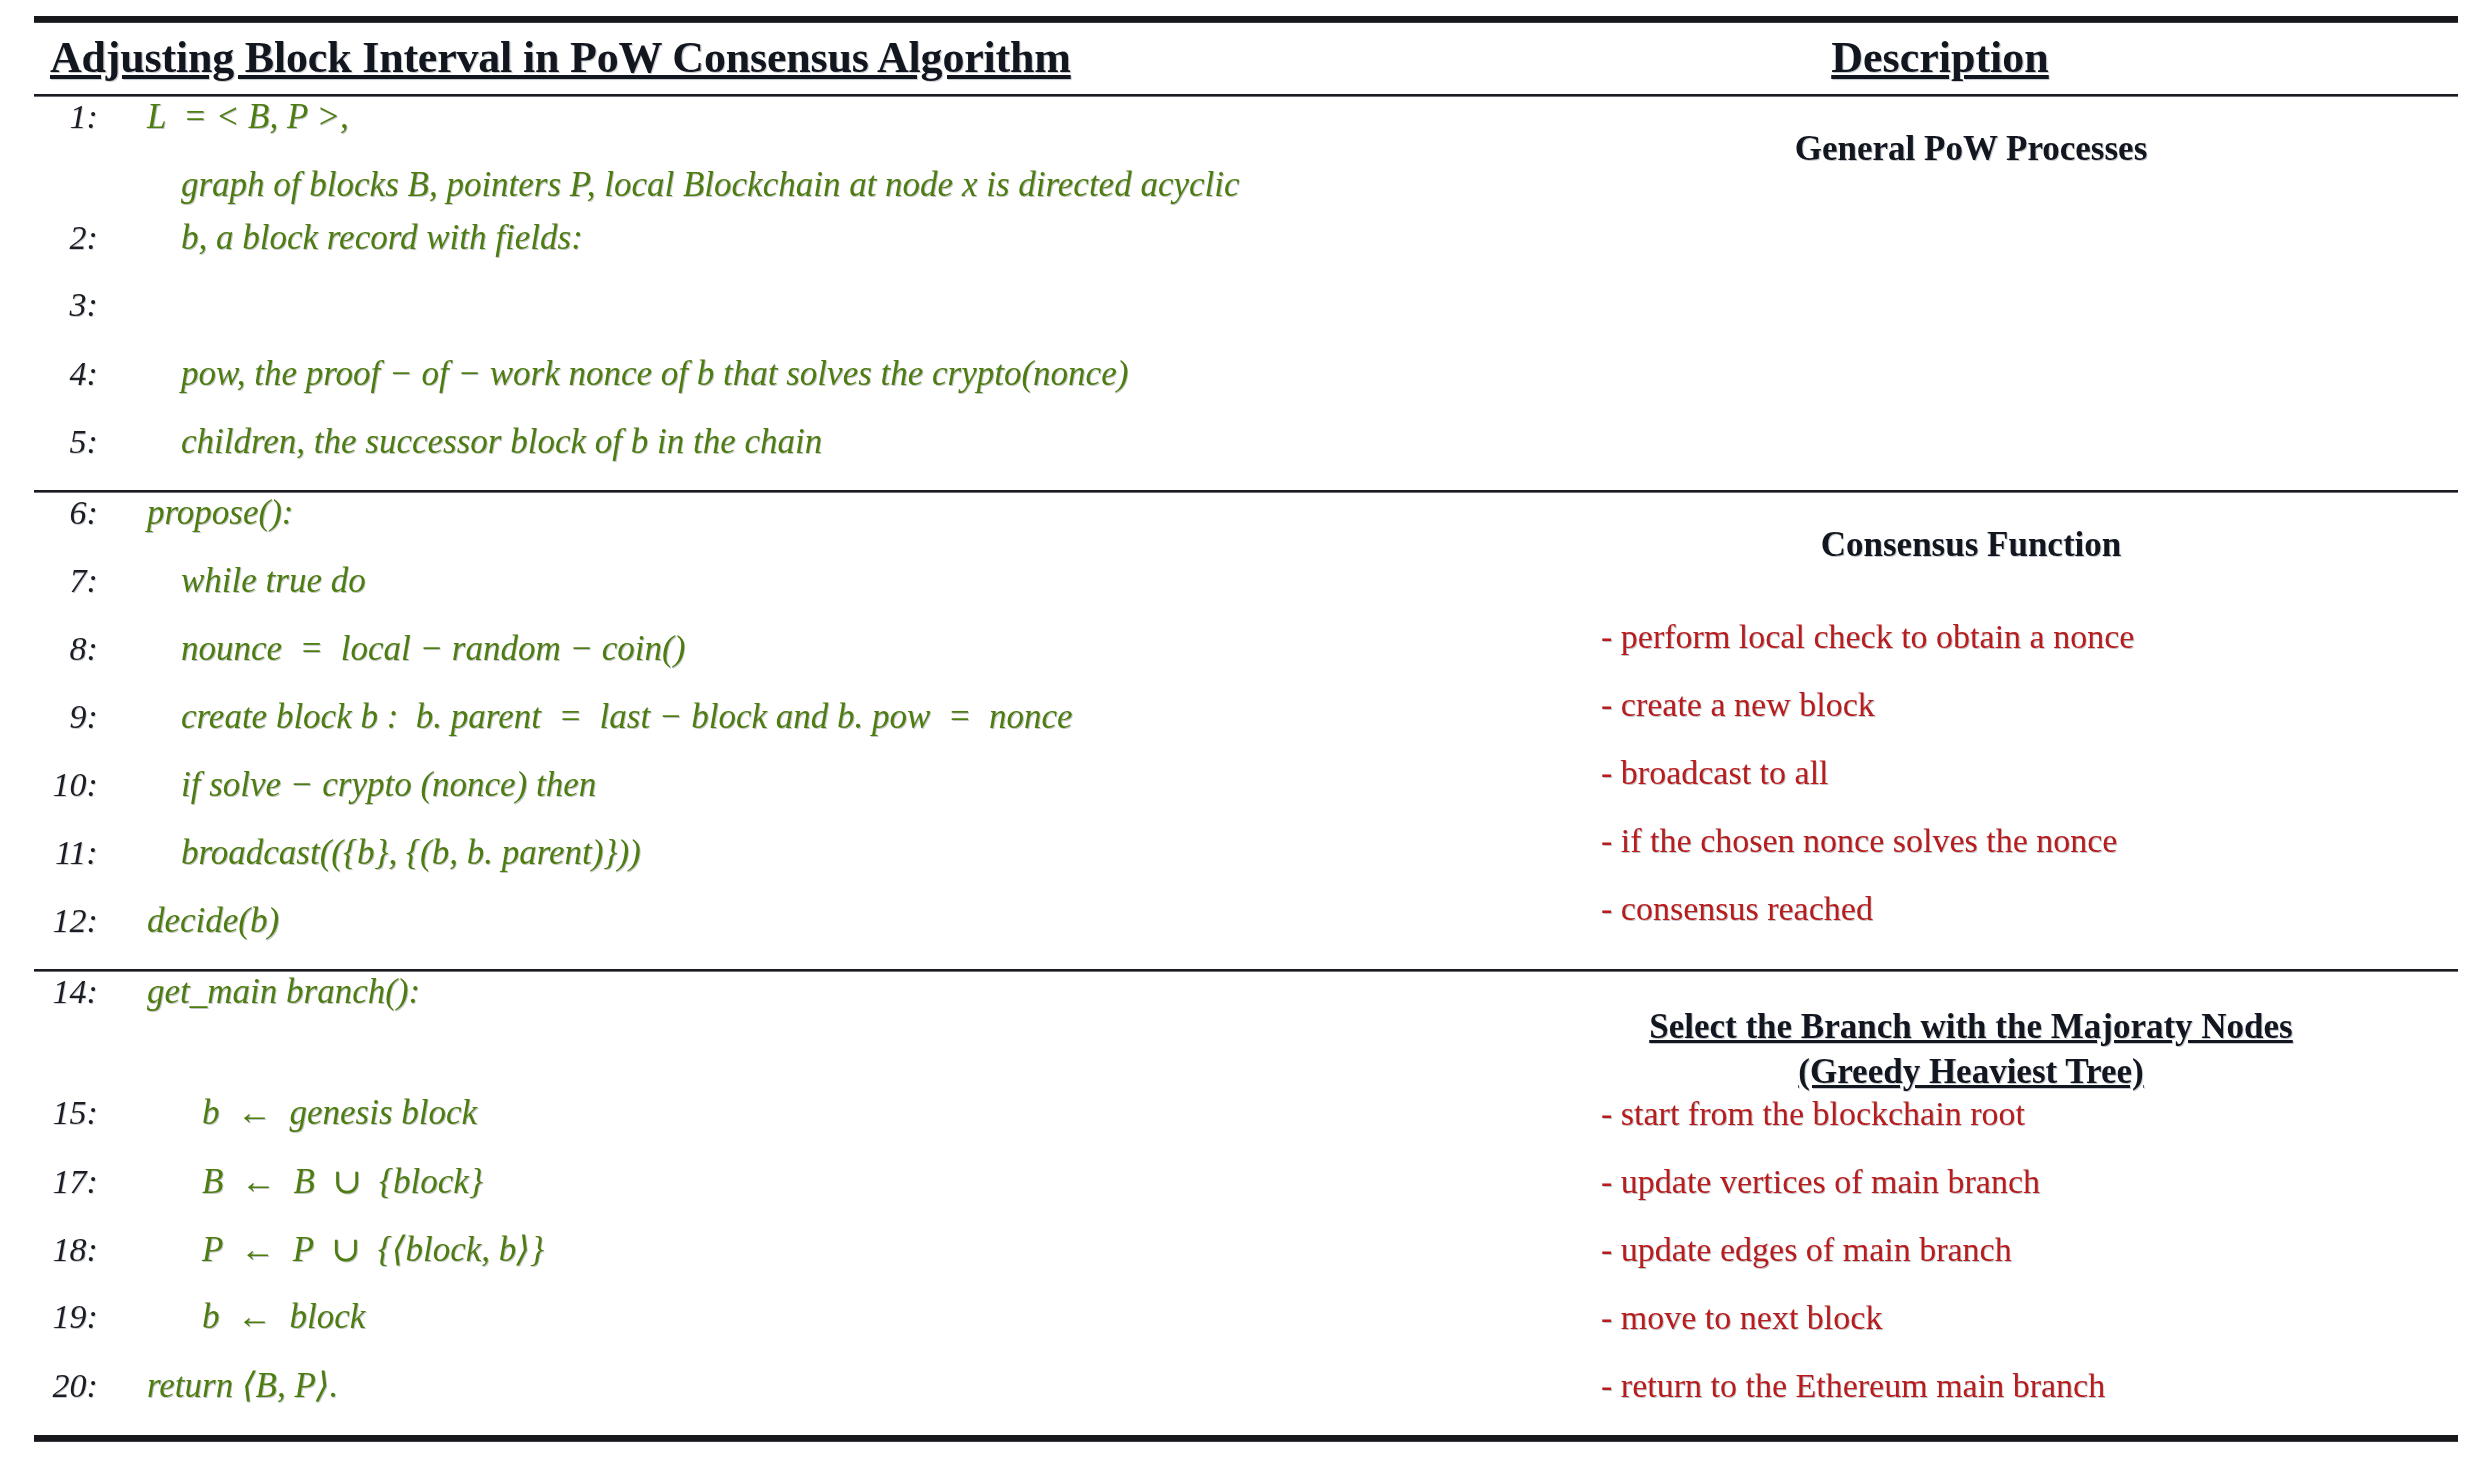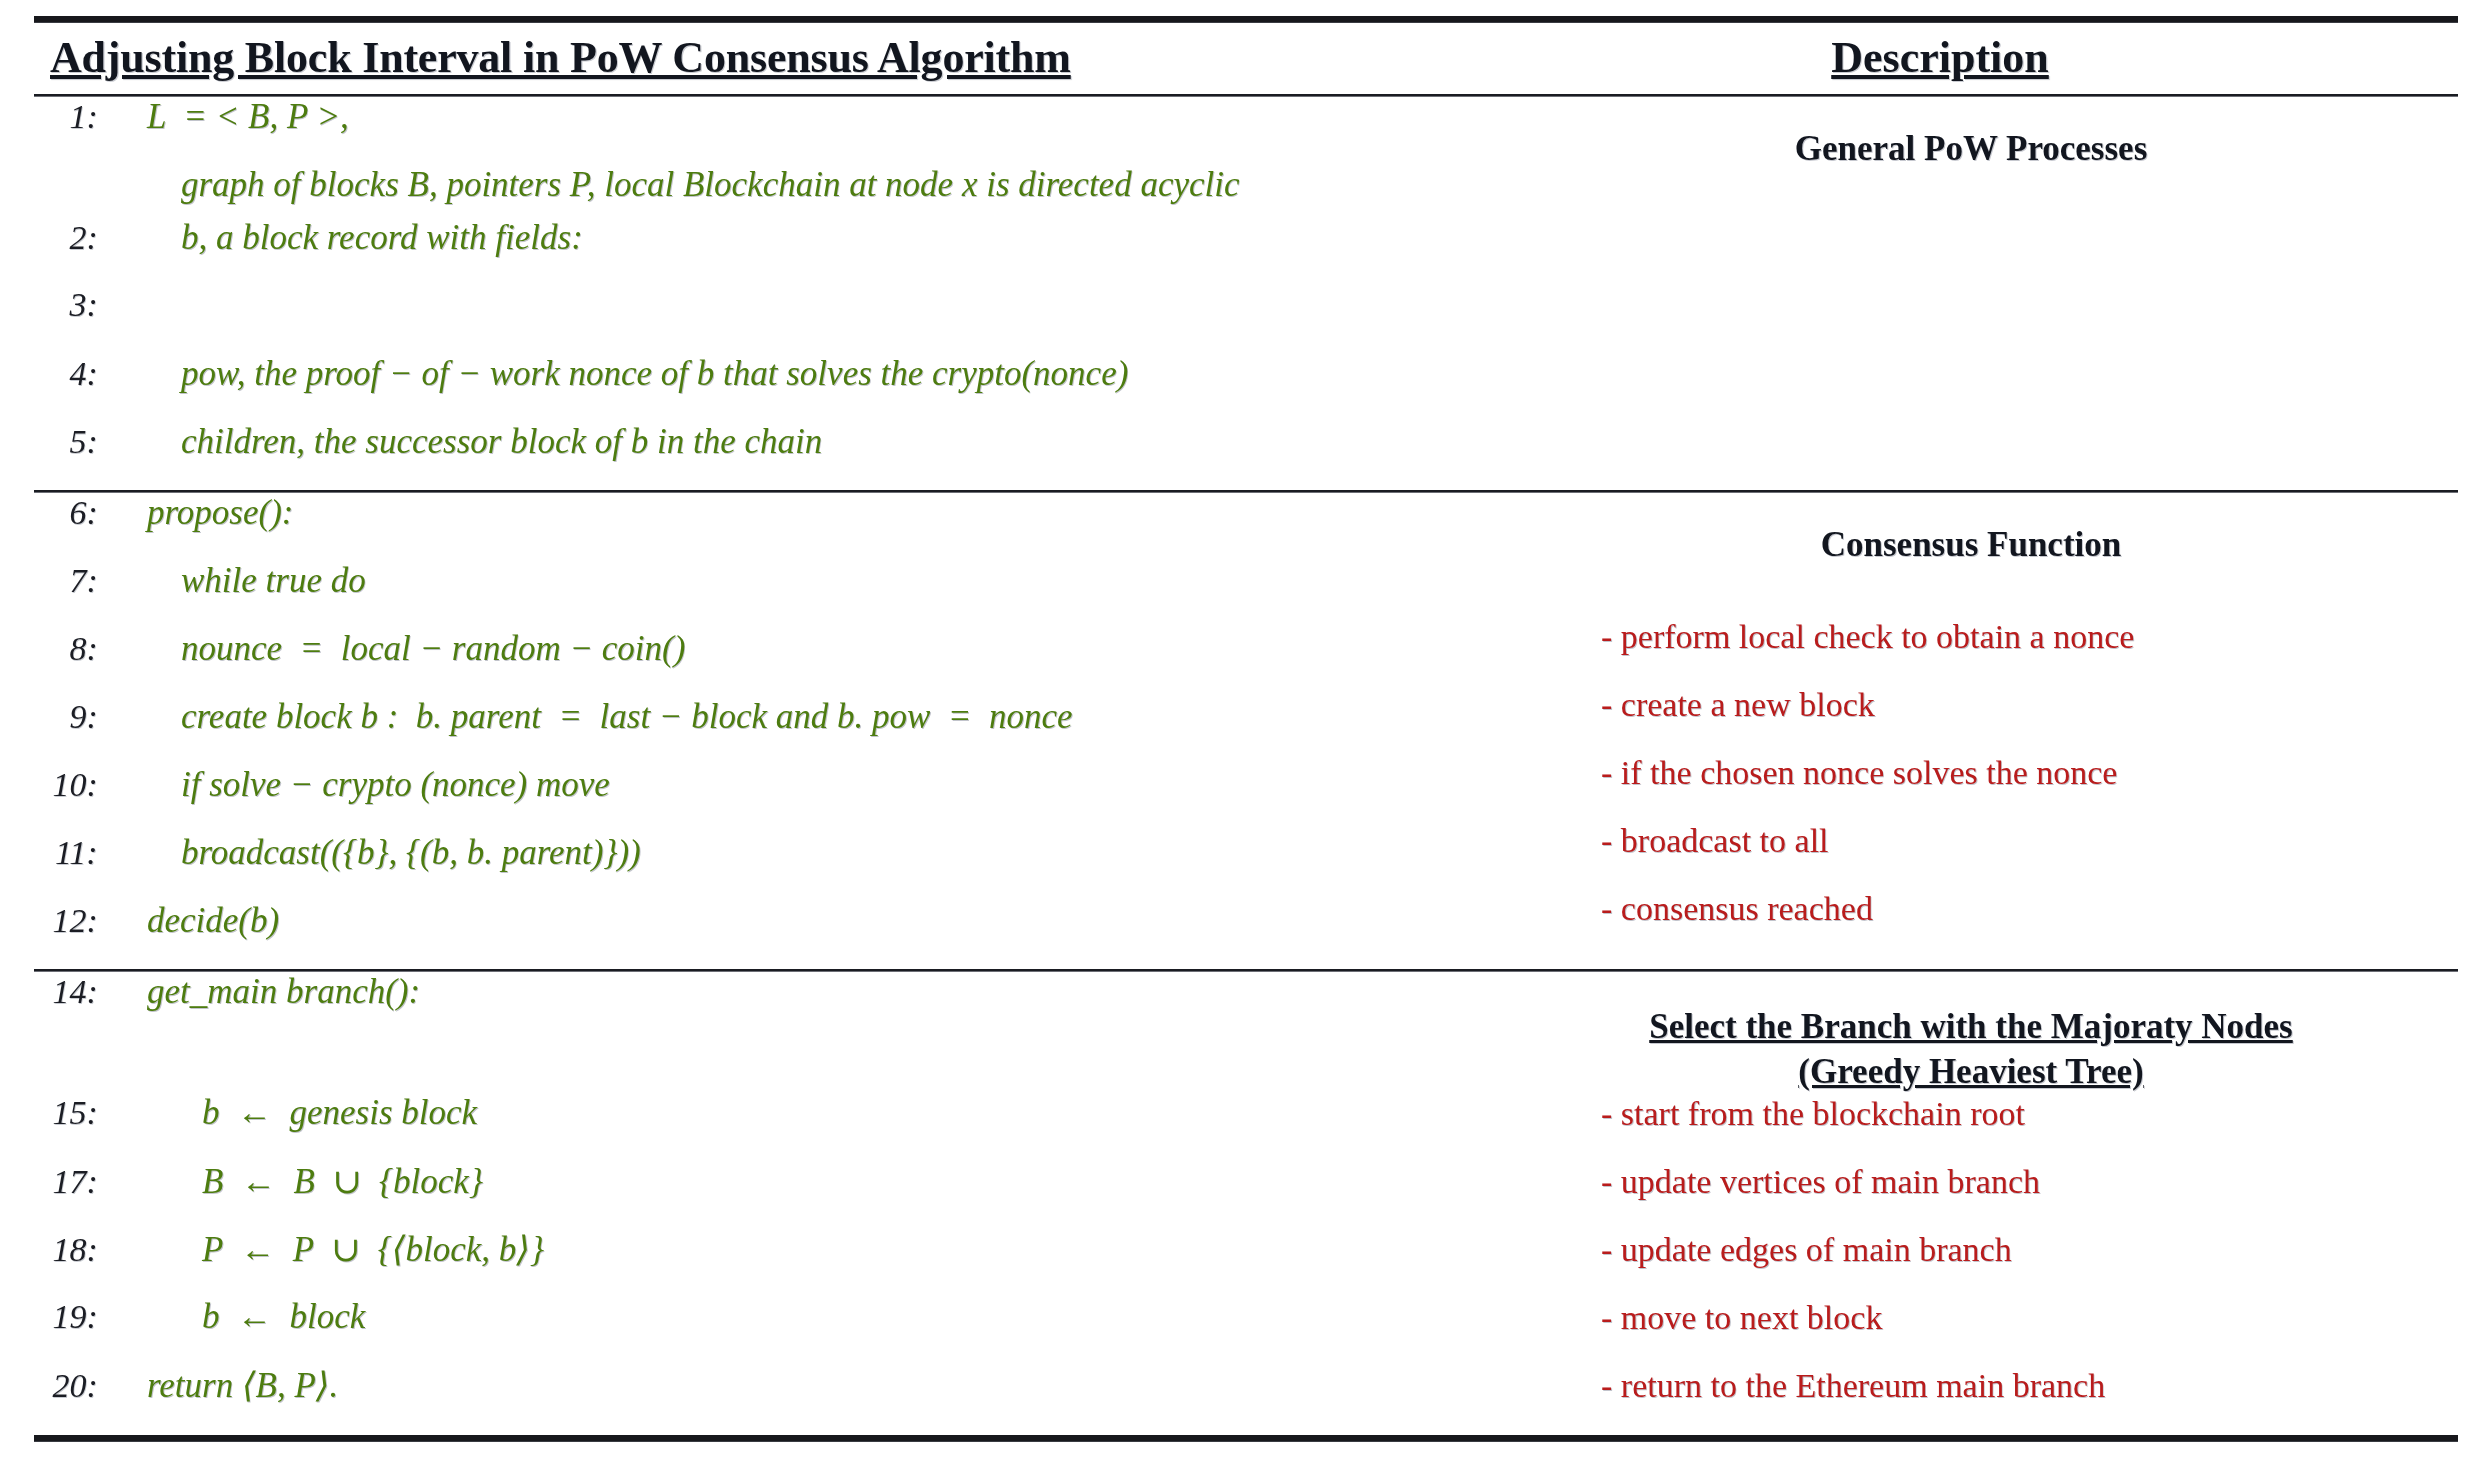--- a/index.html
+++ b/index.html
@@ -205,40 +205,40 @@
         <div class="code-line">
           <span class="ln">8:</span>
           <span class="code ind2">nounce  =  local − random − coin()</span>
         </div>
         <div class="code-line">
           <span class="ln">9:</span>
           <span class="code ind2">create block b :  b. parent  =  last − block and b. pow  =  nonce</span>
         </div>
         <div class="code-line">
           <span class="ln">10:</span>
-          <span class="code ind2">if solve − crypto (nonce) move</span>
+          <span class="code ind2">if solve − crypto (nonce) then</span>
         </div>
         <div class="code-line">
           <span class="ln">11:</span>
           <span class="code ind2">broadcast(({b}, {(b, b. parent)}))</span>
         </div>
         <div class="code-line">
           <span class="ln">12:</span>
           <span class="code ind1">decide(b)</span>
         </div>
       </div>
 
       <div class="col-desc">
         <div class="desc-pad-2"></div>
         <div class="desc-title">Consensus Function</div>
         <div class="desc-spacer-sm"></div>
         <div class="desc-line">- perform local check to obtain a nonce</div>
         <div class="desc-line">- create a new block</div>
+        <div class="desc-line">- broadcast to all</div>
         <div class="desc-line">- if the chosen nonce solves the nonce</div>
-        <div class="desc-line">- broadcast to all</div>
         <div class="desc-line">- consensus reached</div>
       </div>
     </div>
   </div>
 
   <div class="rule-thin"></div>
 
   <div class="section">
     <div class="section-inner">
       <div class="col-code">

